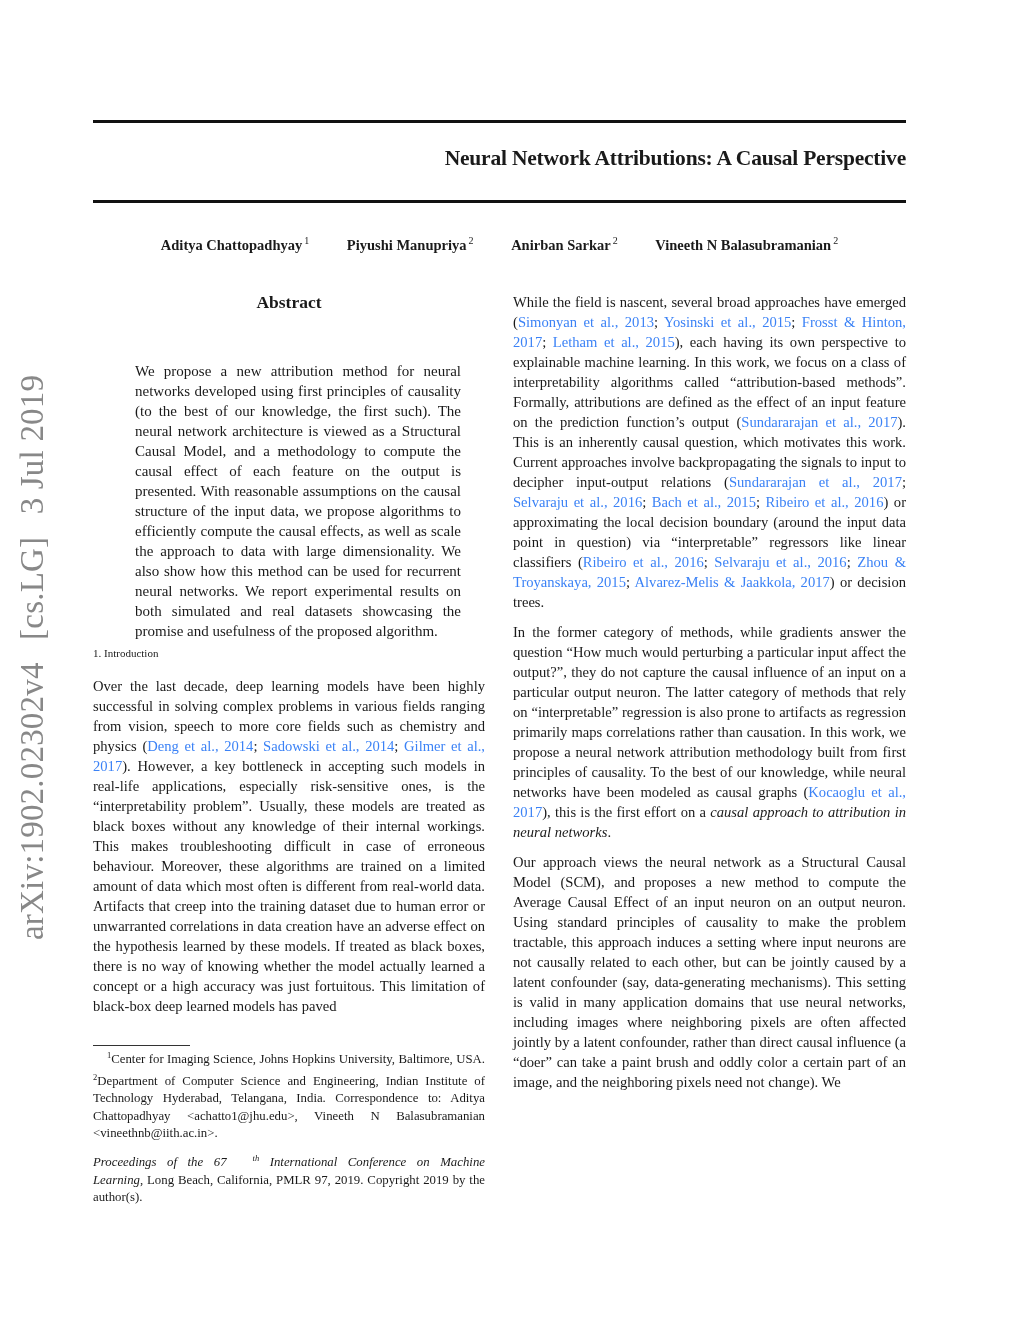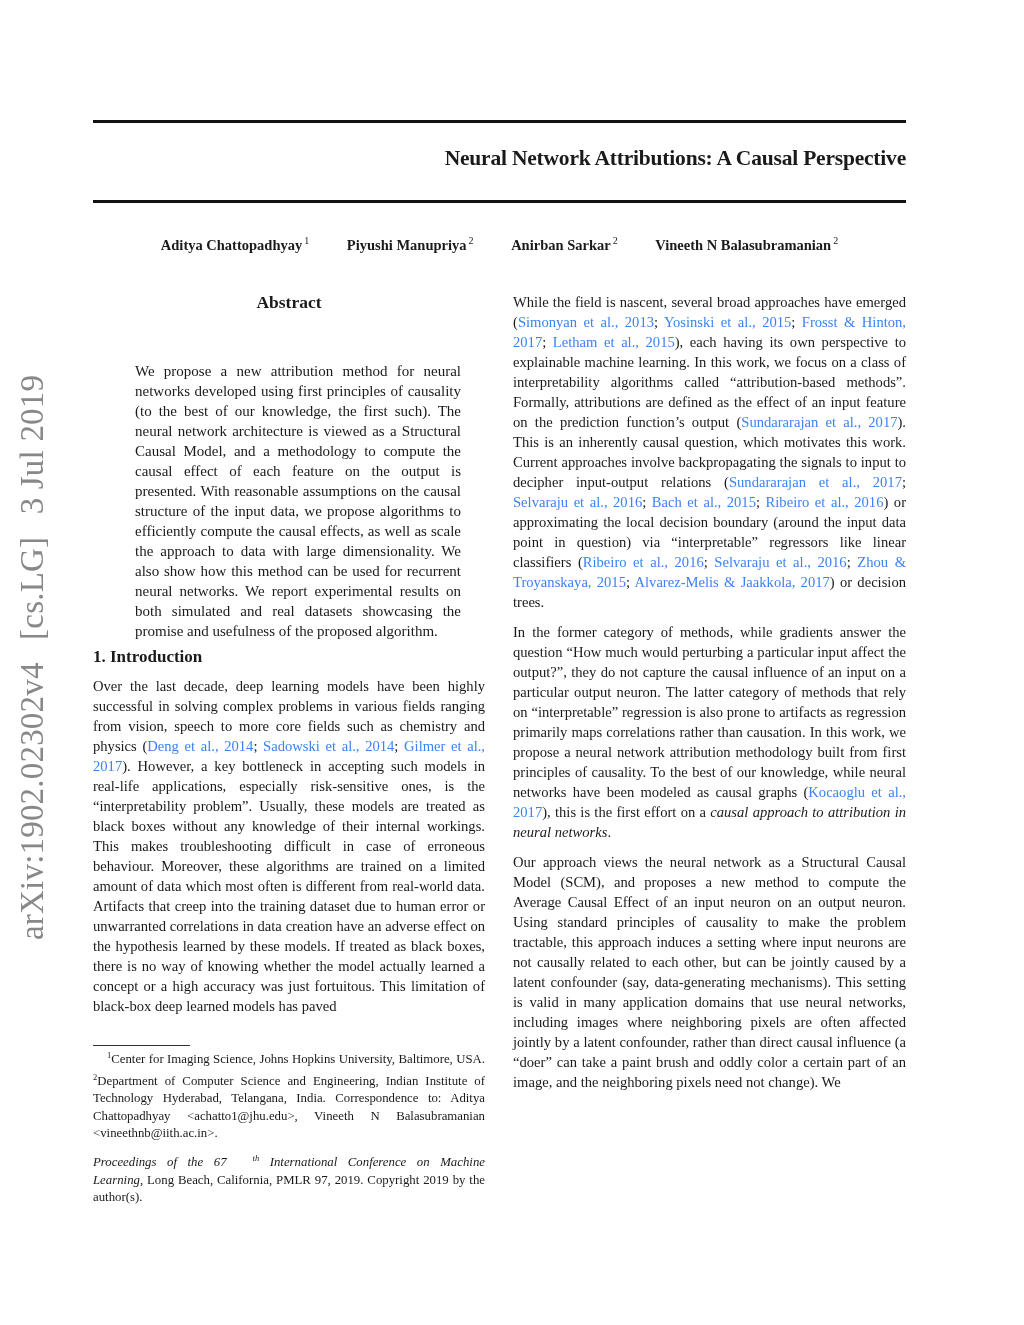--- a/index.html
+++ b/index.html
@@ -37,21 +37,21 @@
   .abstract-heading {
     position: absolute; top: 292px; left: 93px; width: 392px;
     text-align: center; font-weight: bold; font-size: 17.5px;
   }
   .abstract-body {
     position: absolute; top: 325px; left: 135px; width: 326px;
     font-size: 15px; line-height: 20px; text-align: justify; margin-top: 36px;
   }
   .section-heading {
     position: absolute; top: 647px; left: 93px;
-    font-weight: bold; font-size: 17px;
+    font-weight: normal; font-size: 11px;
   }
   .intro-body { top: 676px; }
   p { margin: 0; }
   .col-right p { margin-bottom: 10px; }
   .cite { color: #3b82f6; }
   em { font-style: italic; }
 
   .footnote-rule { position: absolute; top: 1045px; left: 93px; width: 97px; height: 1px; background: #333; }
   .footnotes {
     position: absolute; top: 1047px; left: 93px; width: 392px;

